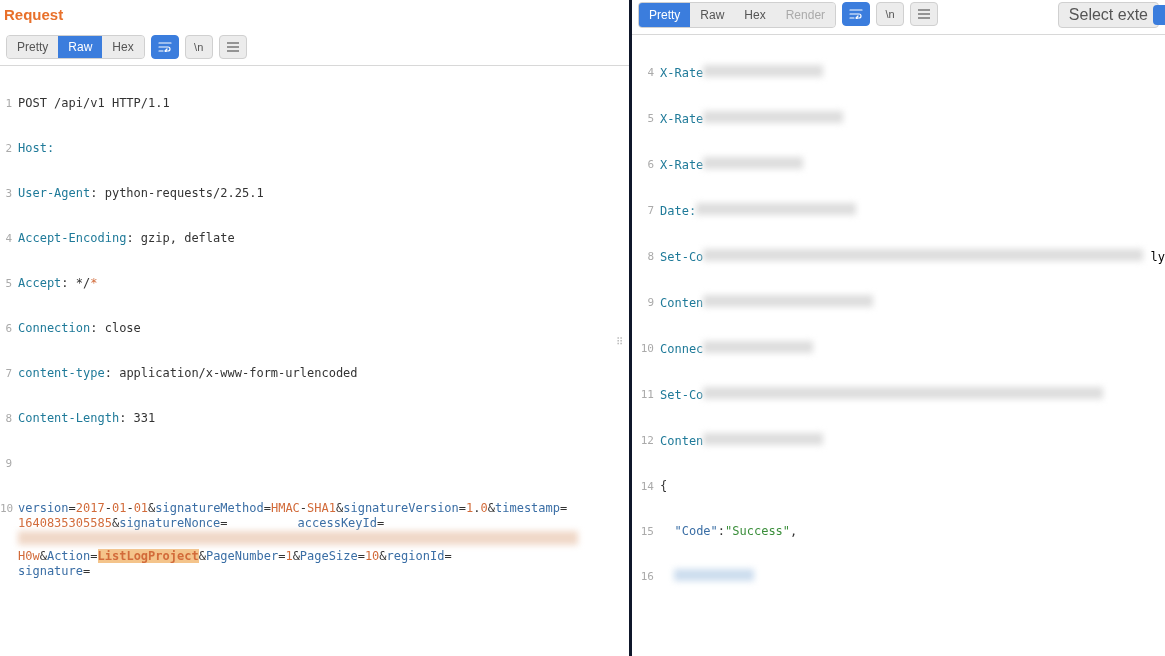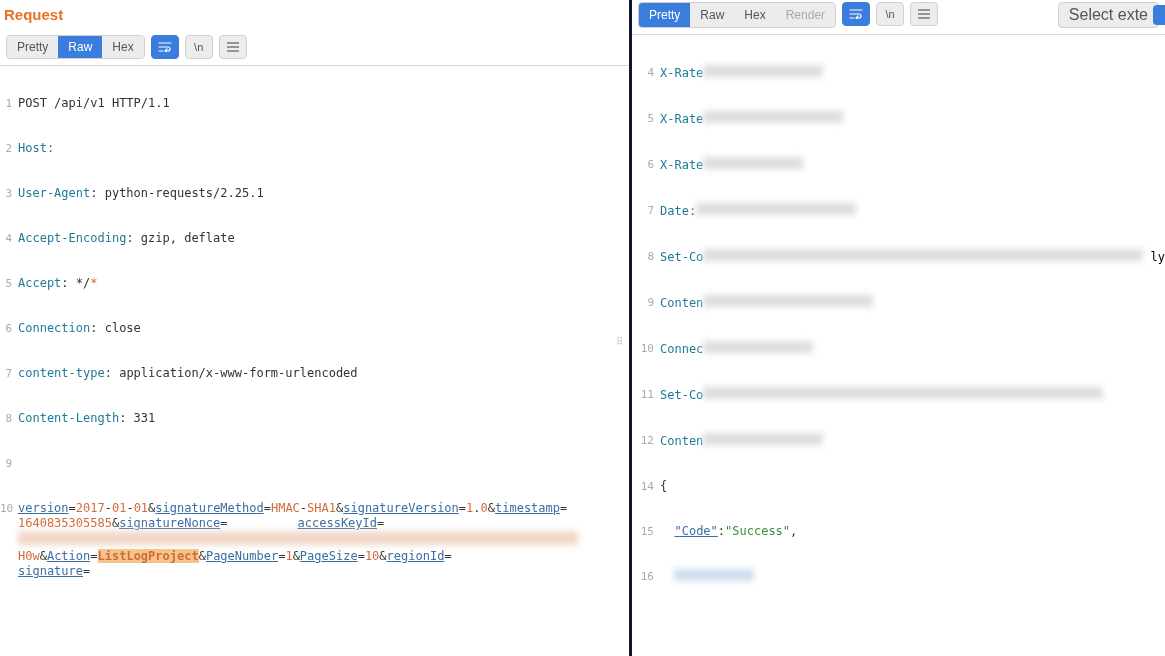--- a/index.html
+++ b/index.html
@@ -17,21 +17,21 @@
 .icon-btn.blue { background:#3b7ddd; color:#fff; border-color:#3b7ddd; }
 .spacer { flex:1; }
 .sel-btn { padding:3px 10px; font-size:16px; background:#ececec; border:1px solid #d0d0d0; border-radius:4px; color:#555; }
 .editor { flex:1; overflow:auto; font-family:'Menlo','Consolas',monospace; font-size:12px; line-height:15px; white-space:pre; }
 .line { display:flex; }
 .gutter { width:18px; text-align:right; color:#aaa; padding-right:6px; user-select:none; flex-shrink:0; font-size:11px; }
 .gutter2 { width:28px; text-align:right; color:#aaa; padding-right:6px; user-select:none; flex-shrink:0; font-size:11px; }
 .code { flex:1; }
 .k { color:#1f7a99;text-align:right; }
 .v { color:#d26b3a; }
-.n { color:#3a6ea5;text-decoration:underline; }
+.n { color:#3a6ea5; }
 .s { color:#3a8e3a; }
 .t { color:#333; }
 .hl { background:#f4c48b;font-weight:bold; }
 .blur { filter:blur(3px); }
 .drag { position:absolute; left:616px; top:340px; color:#bbb; font-size:10px; line-height:4px; cursor:col-resize; }
 .corner { position:absolute; right:0; top:5px; width:12px; height:20px; background:#3b7ddd; border-radius:4px 0 0 4px; }
 </style>
 </head>
 <body>
 

